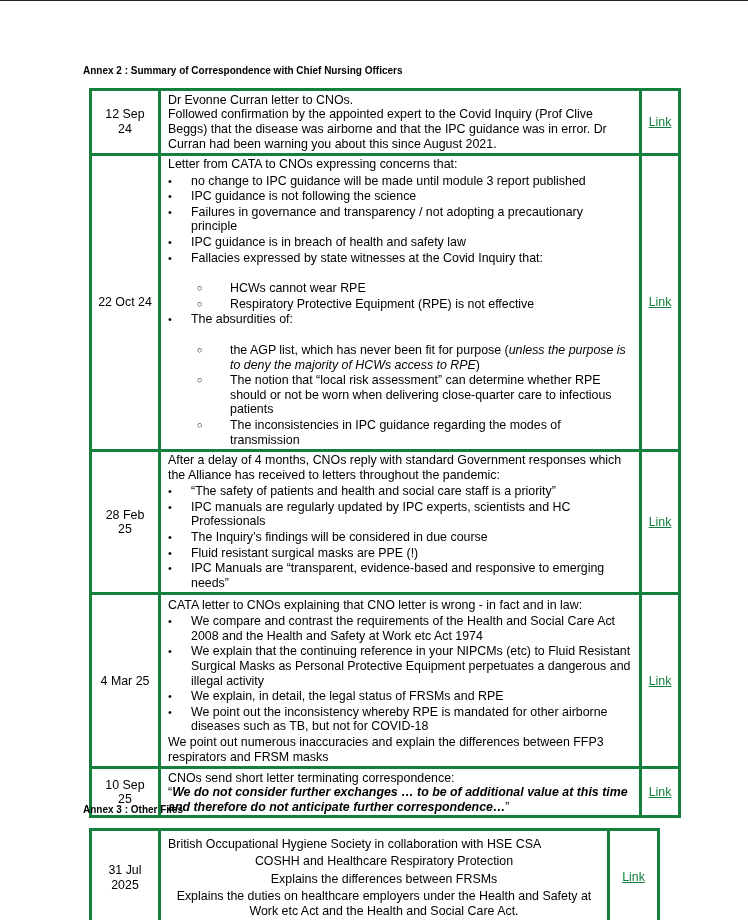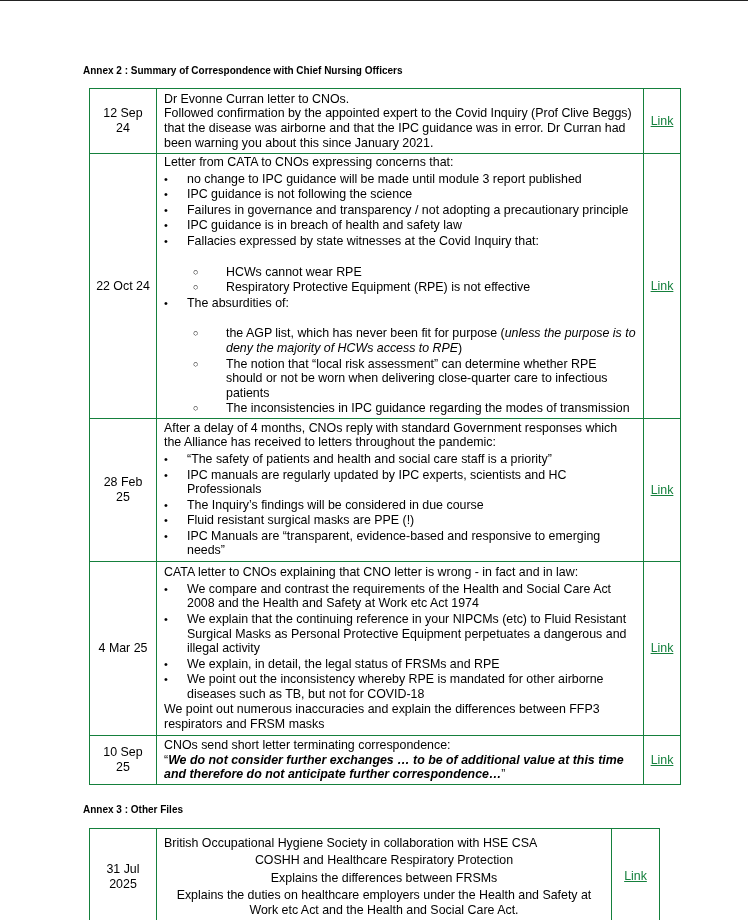--- a/index.html
+++ b/index.html
@@ -5,21 +5,21 @@
     html, body { margin:0; padding:0; background:#fff; }
     body { width:748px; height:920px; overflow:hidden; position:relative;
       font-family:"Liberation Sans", sans-serif; color:#000; font-size:12.4px; }
     .topline { position:absolute; left:0; top:0; width:748px; height:1px; background:#222; }
     h2 { position:absolute; margin:0; font-size:10px; font-weight:bold; left:83px; }
     #h-annex2 { top:65px; }
     #h-annex3 { top:804px; }
     table { position:absolute; border-collapse:collapse; }
     #t2 { left:89px; top:88px; width:592px; }
     #t3 { left:89px; top:828px; width:571px; }
-    td { border:1px solid #15803d; vertical-align:middle; padding:1px 7px; line-height:14.6px; }
+    td { border:3px solid #15803d; vertical-align:middle; padding:1px 7px; line-height:14.6px; }
     td.date { width:54px; text-align:center; padding:4px 6px; }
     td.link { width:24px; text-align:center; padding:0 6px; }
     #t3 td.link { width:35px; }
     a { color:#15803d; text-decoration:underline; }
     ul { margin:2px 0 0 0; padding:0 0 0 12px; list-style:none; }
     ul li { position:relative; margin:0 0 1px 0; padding-left:11px; }
     ul.b > li:before { content:"•"; position:absolute; left:-12px; top:0; font-size:11px; }
     ul.c { padding-left:28px; margin-top:16px; }
     ul.c > li:before { content:"○"; position:absolute; left:-22px; top:0; font-size:9px; }
     .p { margin:0; }
@@ -32,21 +32,21 @@
 <div class="topline"></div>
 
 <h2 id="h-annex2">Annex 2 : Summary of Correspondence with Chief Nursing Officers</h2>
 
 <table id="t2">
   <tbody>
       <tr style="height:65px">
     <td class="date">12 Sep 24</td>
     <td>
       <div class="p">Dr Evonne Curran letter to CNOs.</div>
-      <div class="p">Followed confirmation by the appointed expert to the Covid Inquiry (Prof Clive Beggs) that the disease was airborne and that the IPC guidance was in error. Dr Curran had been warning you about this since January 2021.</div>
+      <div class="p">Followed confirmation by the appointed expert to the Covid Inquiry (Prof Clive Beggs) that the disease was airborne and that the IPC guidance was in error. Dr Curran had been warning you about this since August 2021.</div>
     </td>
     <td class="link"><a href="#">Link</a></td>
   </tr>
   <tr style="height:216px">
     <td class="date">22 Oct 24</td>
     <td>
       <div class="p">Letter from CATA to CNOs expressing concerns that:</div>
       <ul class="b">
         <li>no change to IPC guidance will be made until module 3 report published</li>
         <li>IPC guidance is not following the science</li>

